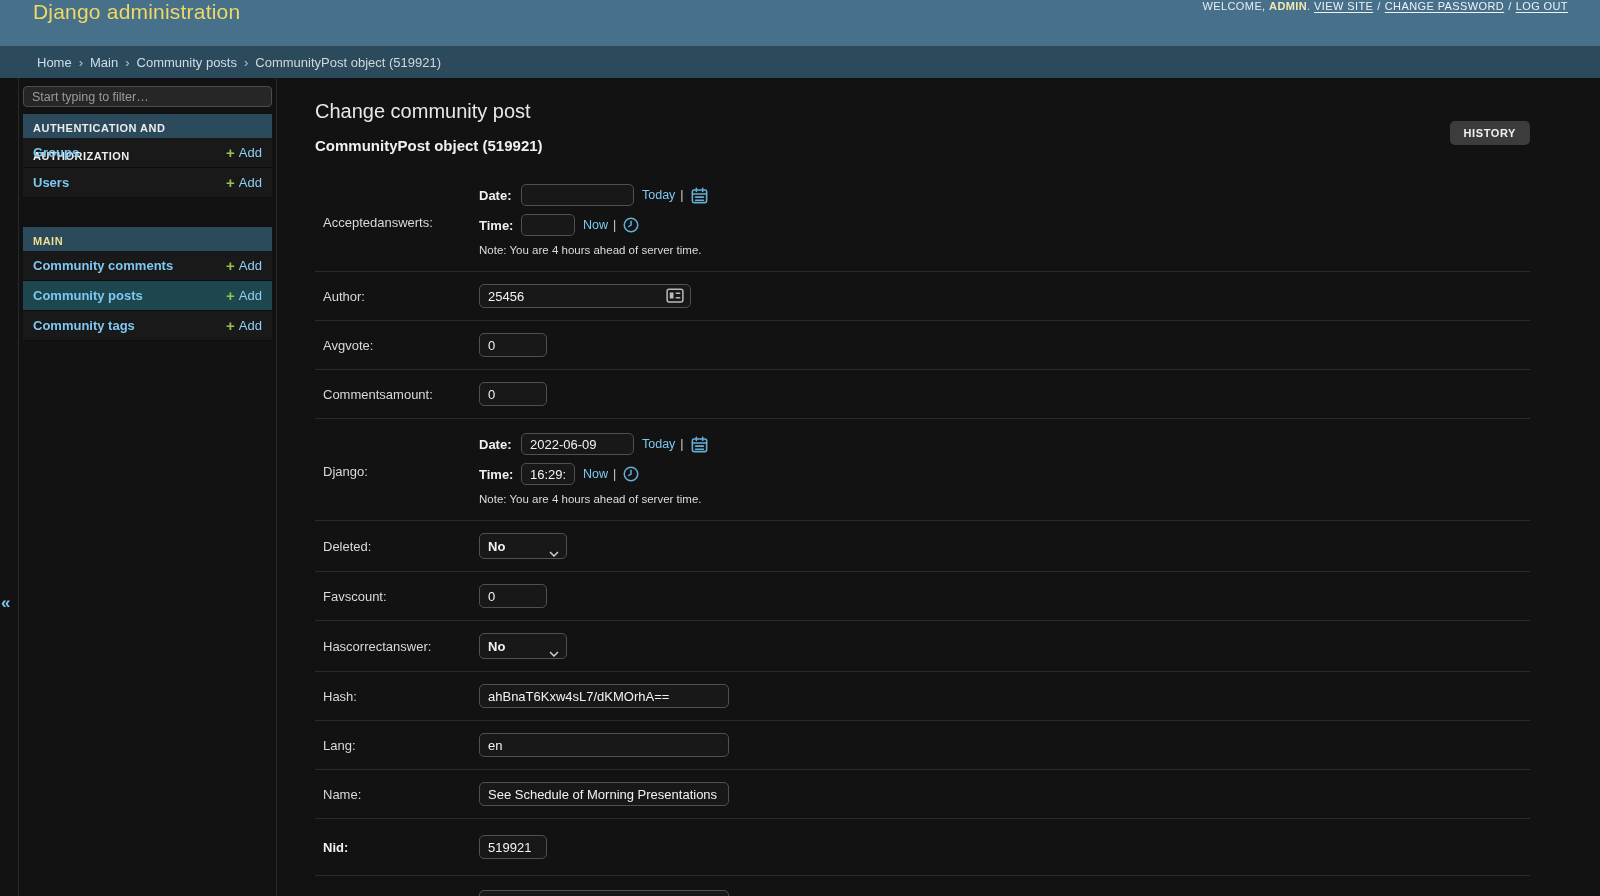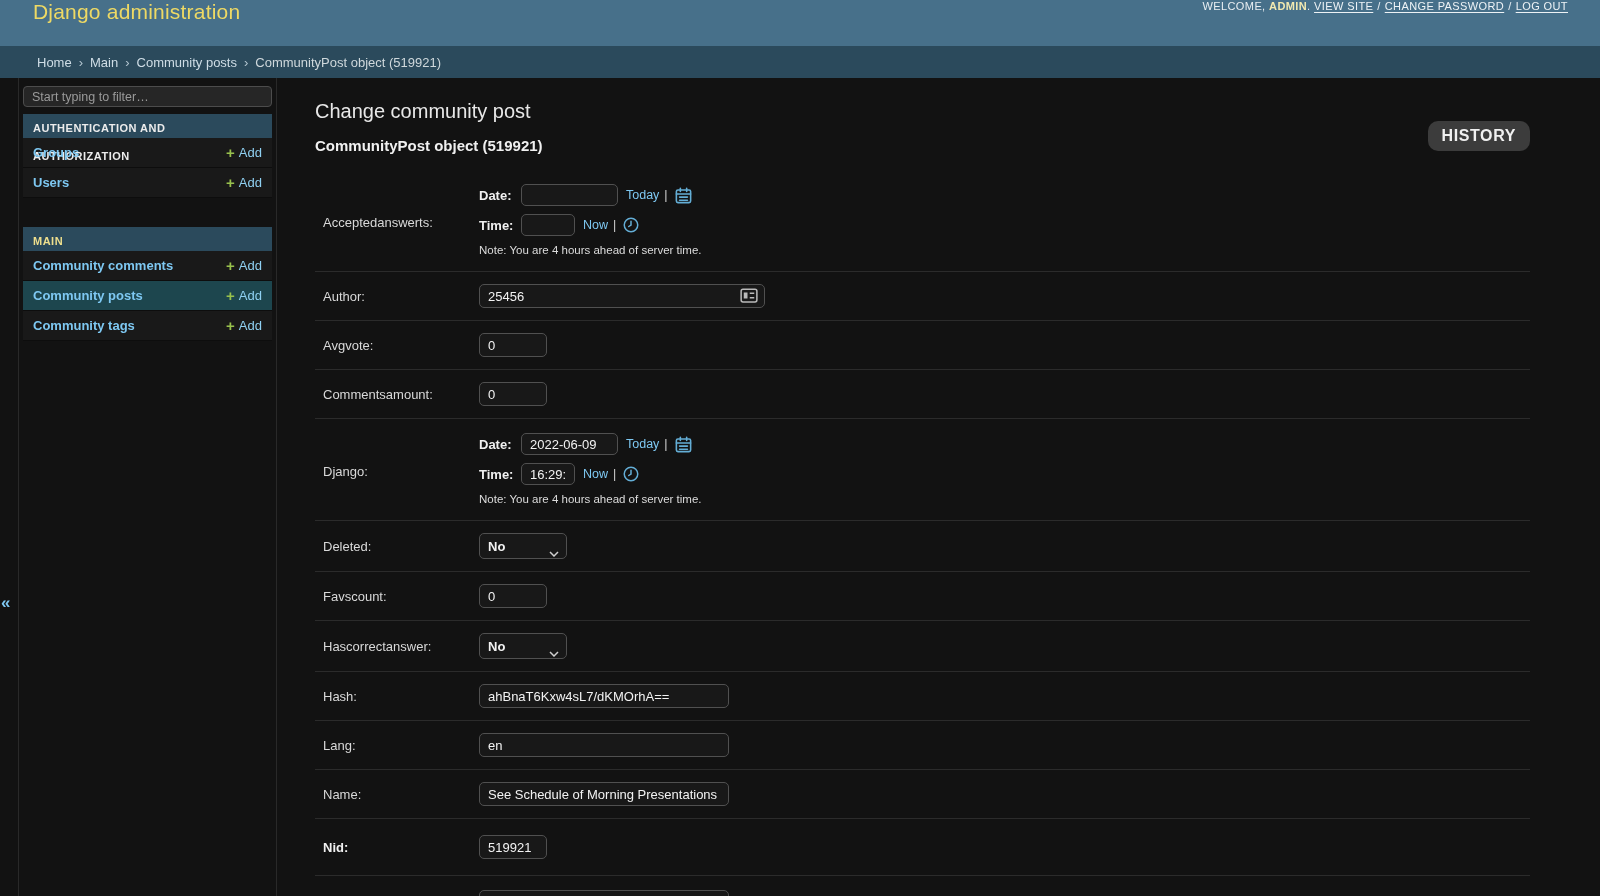--- a/index.html
+++ b/index.html
@@ -47,40 +47,40 @@
   .model-link { color:#7ec8f2; font-size:13px; font-weight:700; text-decoration:none; cursor:pointer; }
   .add-link { color:#8fd0f2; font-size:13px; text-decoration:none; cursor:pointer; display:flex;
     align-items:center; gap:4px; }
   .plus { color:#98c14d; font-weight:700; font-size:15px; line-height:1; }
 
   
   .content { flex:1; padding:22px 70px 0 38px; position:relative; min-width:0; }
   h1.page-title { font-size:20px; font-weight:400; color:#e8e8e8; margin-bottom:14px; }
   h2.object-title { font-size:15px; font-weight:700; color:#f0f0f0; margin-bottom:16px; }
   .history-btn { position:absolute; top:43px; right:70px; background:#3c3c3c; color:#f0f0f0;
-    border:none; border-radius:10px; font-size:16px; font-weight:700; letter-spacing:0.6px;
+    border:none; border-radius:5px; font-size:11px; font-weight:700; letter-spacing:0.6px;
     padding:6px 14px; cursor:pointer; font-family:"Liberation Sans", sans-serif; }
 
   .form-row { display:flex; align-items:center; padding:12px 0 12px 8px; border-top:1px solid #2b2b2b; }
   .form-row:first-child { border-top:none; }
   .form-row.tall { align-items:center; padding-top:14px; padding-bottom:15px; }
   .form-row.last-full { padding-top:16px; padding-bottom:16px; }
   .form-row.partial { padding-top:14px; }
   .flabel { width:156px; flex:none; font-size:13px; color:#d9d9d9; }
   .form-row.tall .flabel { padding-top:4px; }
   .flabel.req { font-weight:700; color:#f0f0f0; }
 
   .input { background:#181818; border:1px solid #505050; border-radius:5px; color:#f2f2f2;
     font-size:13px; font-weight:500; height:24px; padding:0 8px;
     font-family:"Liberation Sans", sans-serif; }
   .input-sm { width:68px; }
   .input-wide { width:250px; }
-  .input-date { width:97px; height:22px; }
+  .input-date { width:113px; height:22px; }
   .input-time { width:54px; height:22px; }
-  .lookup-wrap { position:relative; width:286px; }
+  .lookup-wrap { position:relative; width:212px; }
   .lookup-wrap .input { width:100%; padding-right:28px; }
   .lookup-icon { position:absolute; right:7px; top:4px; cursor:pointer; display:block; }
 
   .select-wrap { position:relative; width:88px; }
   .select-wrap select { width:100%; height:26px; appearance:none; -webkit-appearance:none;
     background:#181818; border:1px solid #505050; border-radius:5px; color:#f2f2f2;
     font-size:13px; font-weight:600; padding:0 22px 0 8px; cursor:pointer;
     font-family:"Liberation Sans", sans-serif; }
   .select-chevron { position:absolute; right:8px; top:10px; pointer-events:none; display:block; }
 

